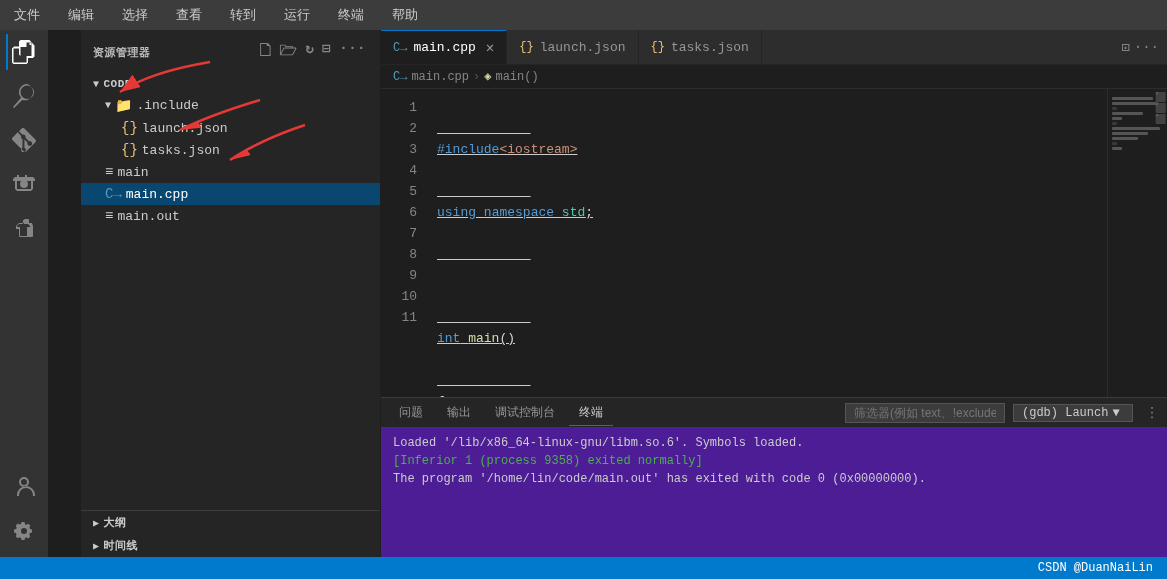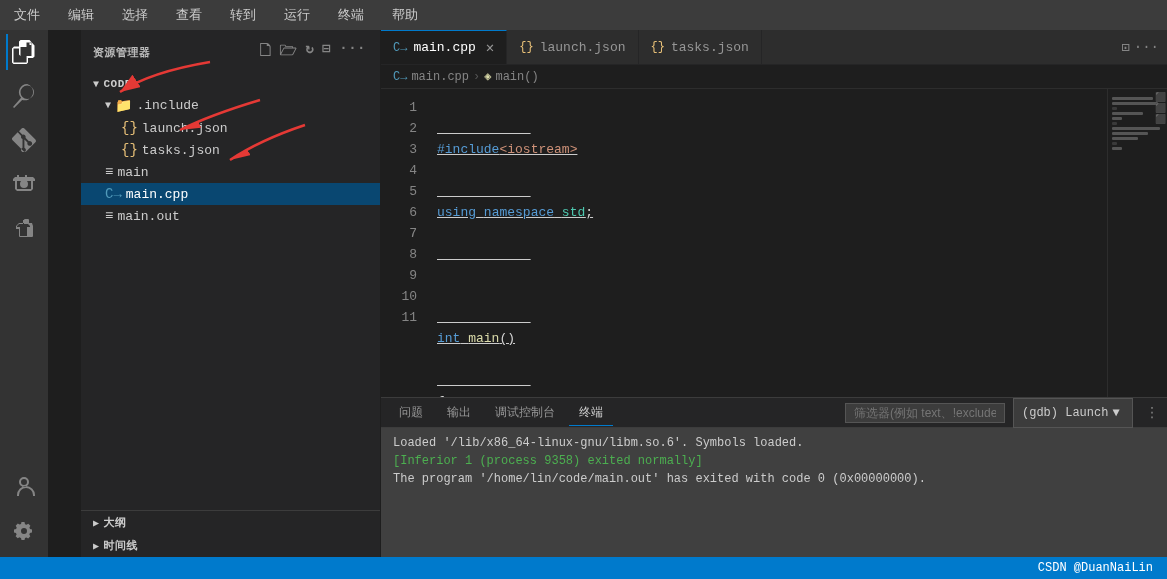--- a/index.html
+++ b/index.html
@@ -246,21 +246,21 @@
       text-decoration: underline;
     }
     .code-line { height: 21px; color: #d4d4d4; }
     .kw { color: #569cd6; }
     .fn { color: #dcdcaa; }
     .ns { color: #4ec9b0; }
 
     
     .bottom-panel {
       height: 160px;
-      background: #404040;
+      background: #4c1d95;
       border-top: 1px solid #3c3c3c;
       display: flex;
       flex-direction: column;
       flex-shrink: 0;
     }
     .panel-tabs {
       display: flex;
       align-items: center;
       background: #252526;
       height: 30px;
@@ -292,21 +292,21 @@
       font-size: 12px;
       width: 200px;
       outline: none;
     }
     .panel-filter-select {
       background: #3c3c3c;
       border: 1px solid #555;
       color: #cccccc;
       padding: 2px 8px;
       font-size: 12px;
-      height: 30px;
+      height: 18px;
       outline: none;
       display: flex;
       align-items: center;
       gap: 4px;
       cursor: pointer;
       min-width: 120px;
     }
     .panel-icon {
       color: #858585;
       cursor: pointer;

